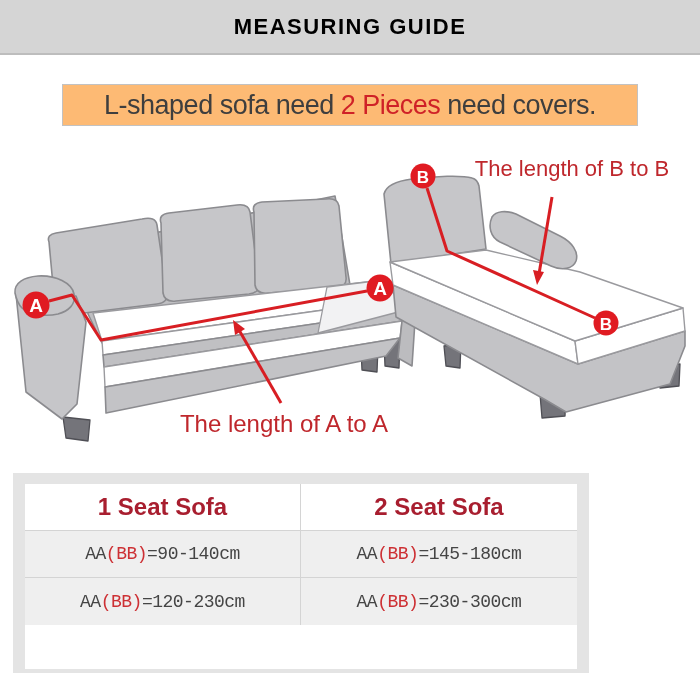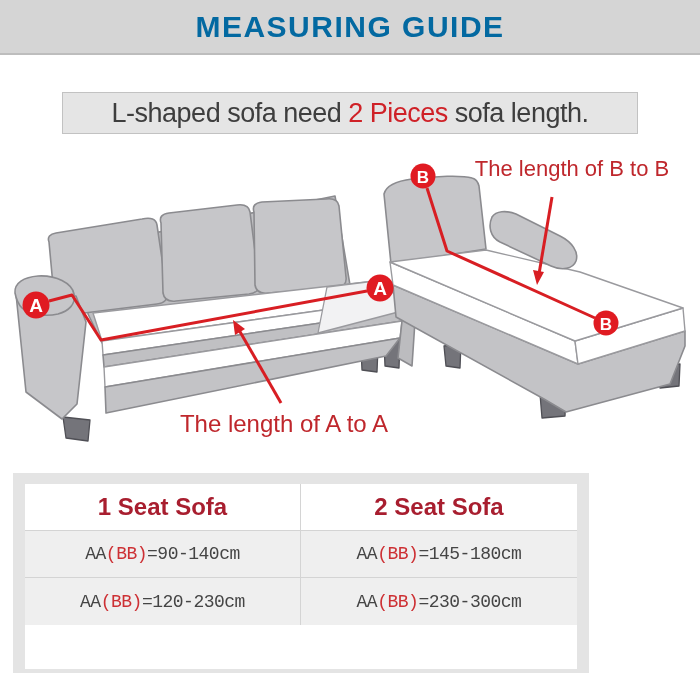--- a/index.html
+++ b/index.html
@@ -7,26 +7,26 @@
     width:700px;height:700px;position:relative;overflow:hidden;
     background:#ffffff;font-family:"Liberation Sans",sans-serif;
   }
   
   .header{
     position:absolute;top:0;left:0;width:700px;height:53px;
     background:#d5d5d5;border-bottom:2px solid #bdbdbd;
     display:flex;align-items:center;justify-content:center;
   }
   .header .title{
-    font-size:30px;font-weight:bold;color:#0369a1;letter-spacing:1.5px;
+    font-size:22px;font-weight:bold;color:#000000;letter-spacing:1.5px;
   }
   
   .notice{
-    position:absolute;top:92px;left:62px;width:574px;height:40px;
-    border:1px solid #c2c2c2;background:#e5e5e5;
+    position:absolute;top:84px;left:62px;width:574px;height:40px;
+    border:1px solid #c2c2c2;background:#fdba74;
     display:flex;align-items:center;justify-content:center;
     font-size:27px;color:#3e3e3e;letter-spacing:-0.5px;white-space:nowrap;
   }
   .notice .hl{color:#cf2127;margin:8px 7px;}
   
   .diagram{position:absolute;top:145px;left:0;width:700px;height:310px;}
   .diagram svg{display:block;}
   .diagram text{font-family:"Liberation Sans",sans-serif;}
   
   .size-table{
@@ -50,21 +50,21 @@
 </head>
 <body>
 
 <div class="header">
   <span class="title">MEASURING GUIDE</span>
 </div>
 
 <div class="notice">
   <span>L-shaped sofa need</span>
   <span class="hl">2 Pieces</span>
-  <span>sofa length.</span>
+  <span>need covers.</span>
 </div>
 
 <div class="diagram">
 <svg width="700" height="310" viewBox="0 145 700 310" xmlns="http://www.w3.org/2000/svg">
 
   <g stroke="#8b8b8f" stroke-width="1.6" stroke-linejoin="round" fill="#c6c6c9">
 
     <path fill="#bfbfc2" d="M 86,247 L 335,196 L 351,291 L 102,343 L 88,314 Z"></path>
 
     <path d="M 49,242 C 47,237 50,234 56,233 L 142,219 C 151,217 156,219 157,225 L 167,293 C 168,300 164,303 157,304 L 68,315 C 60,316 56,313 55,307 Z"></path>

